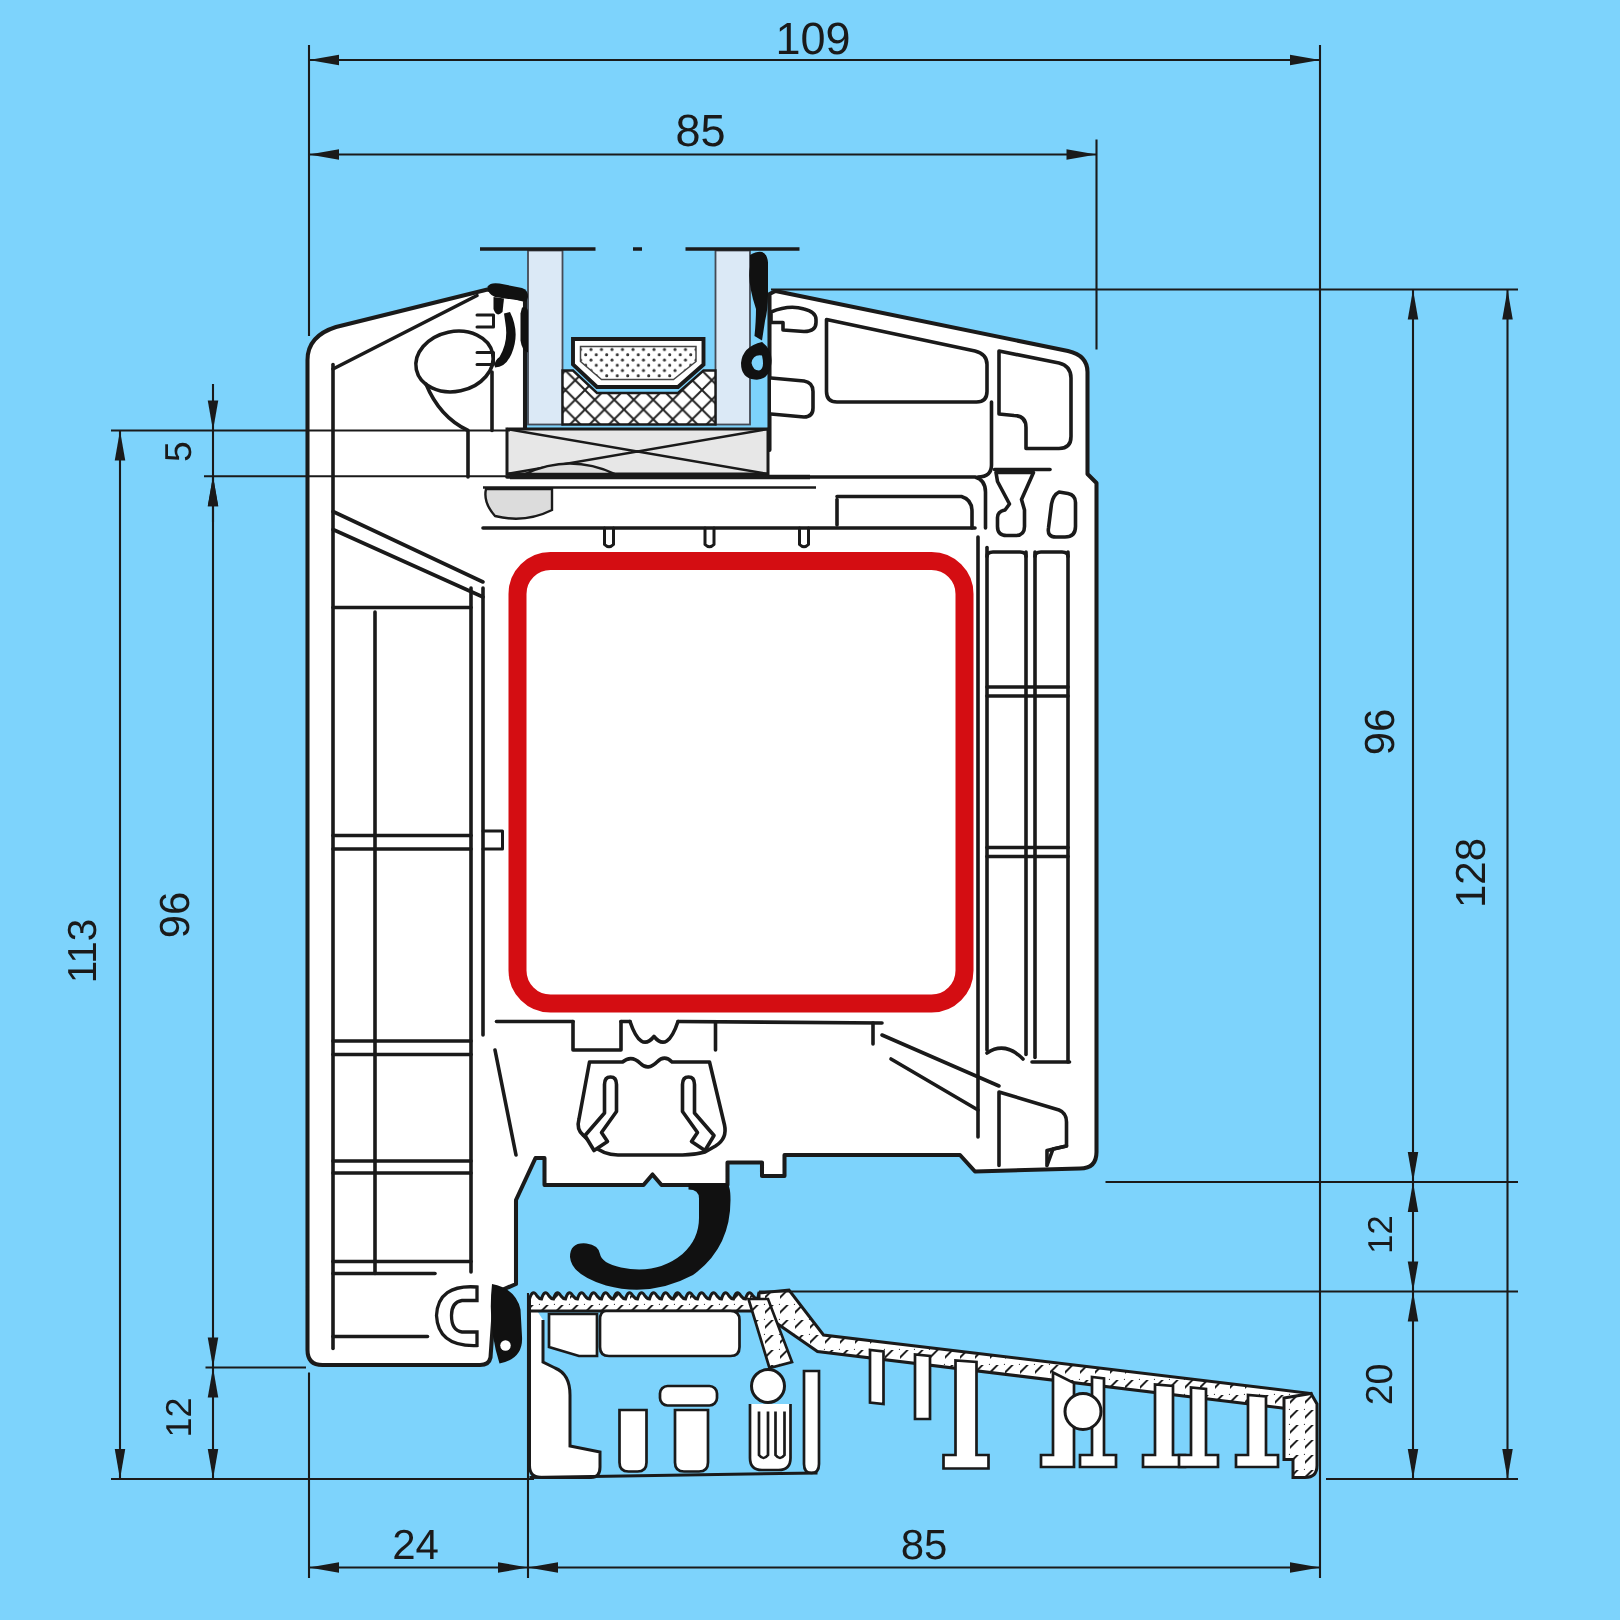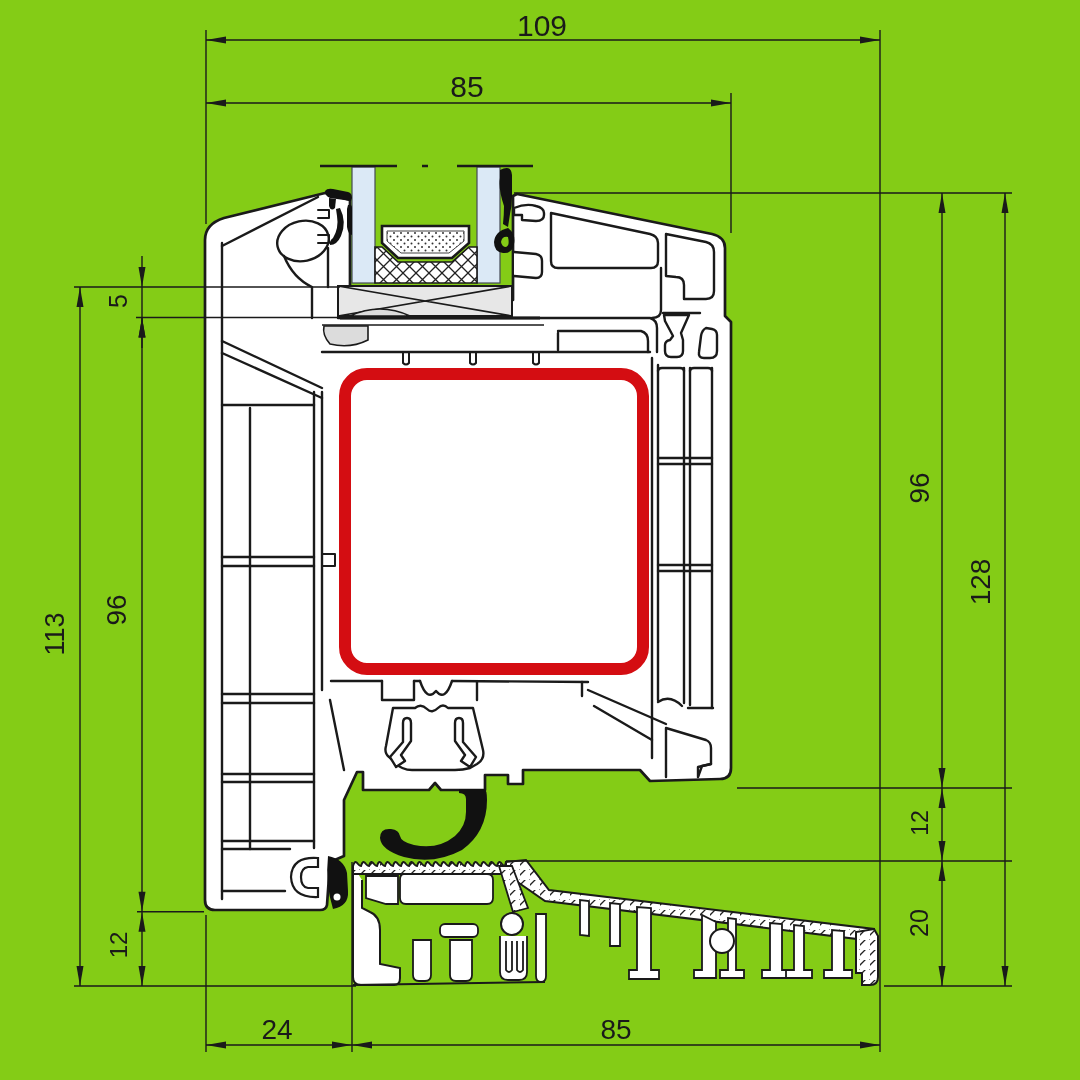--- a/index.html
+++ b/index.html
@@ -1,16 +1,16 @@
 <!DOCTYPE html>
 <html><head>
 <meta charset="utf-8">
 <style>
   html,body{margin:0;padding:0;background:#ffffff;}
-  #stage{width:1080px;height:1080px;position:relative;overflow:hidden;background:#84cc16;}
+  #stage{width:1080px;height:1080px;position:relative;overflow:hidden;background:#7dd3fc;}
   svg{position:absolute;top:0;left:0;}
   text{font-family:"Liberation Sans", sans-serif;fill:#1a1a1a;}
 </style>
 </head>
 <body>
 <div id="stage">
 <svg width="1080" height="1080" viewBox="0 0 1080 1080">
 <defs>
   <pattern id="dots" width="7" height="7" patternUnits="userSpaceOnUse">
     <rect width="7" height="7" fill="#ffffff"></rect>

